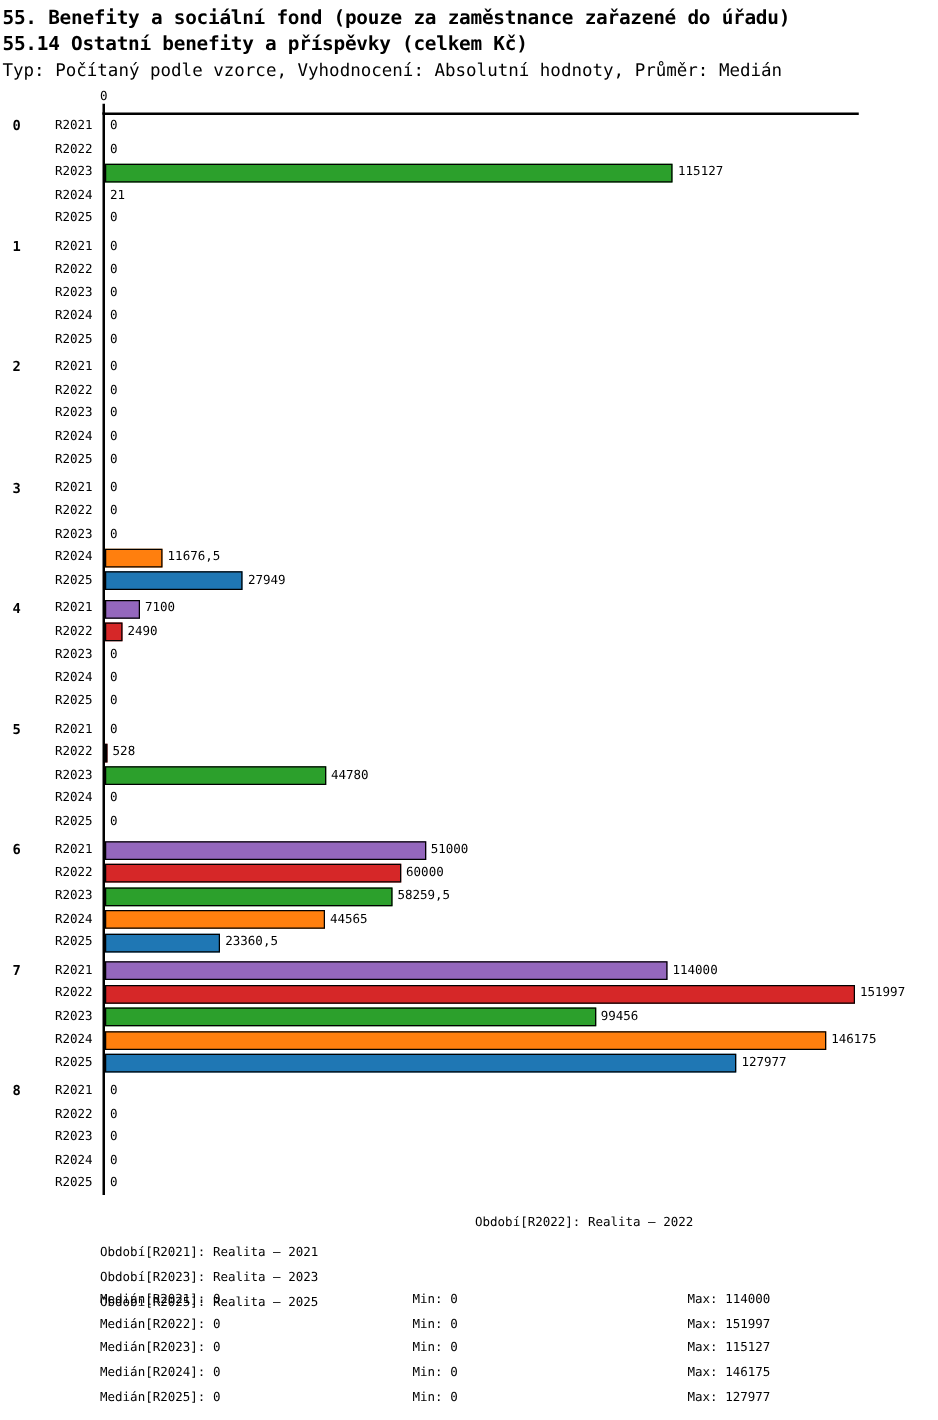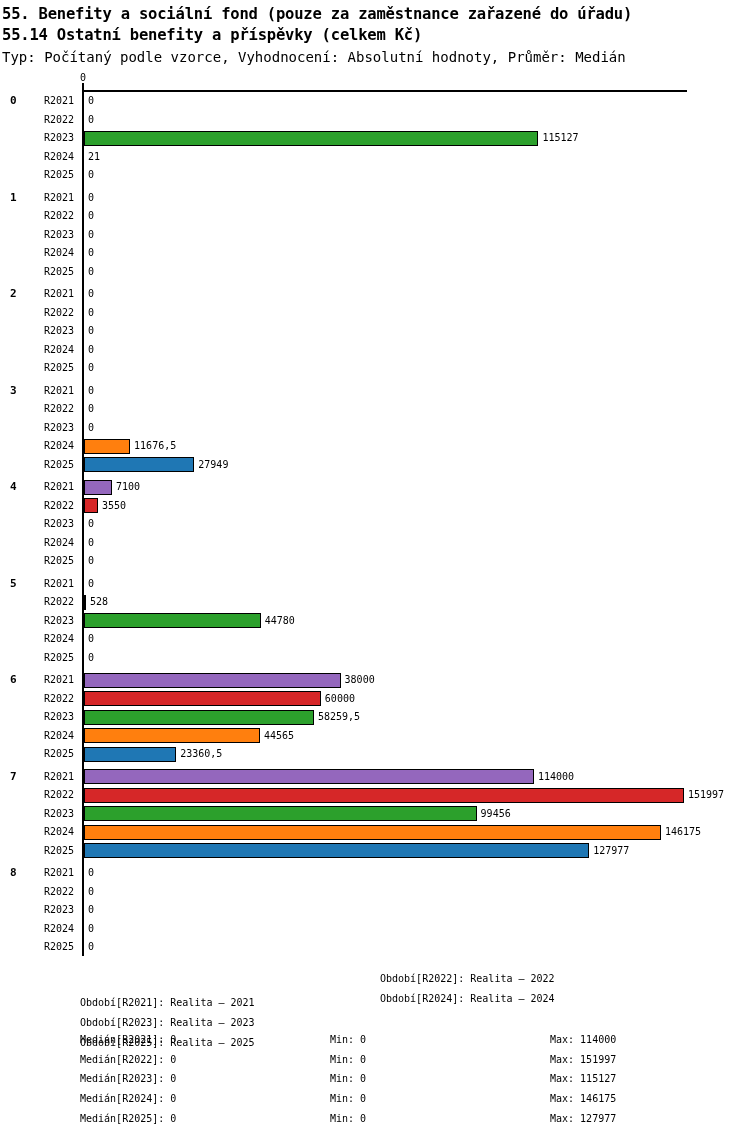--- a/index.html
+++ b/index.html
@@ -164,21 +164,21 @@
         <div class="year-row">
           <span class="group-label">4</span>
           <span class="year-label">R2021</span>
           <div class="value-bar" style="width: 26.0269px; background: rgb(148, 103, 189);"></div>
           <span class="value-label">7100</span>
         </div>
         <div class="year-row">
           <span class="group-label"></span>
           <span class="year-label">R2022</span>
           <div class="value-bar" style="width: 12.0134px; background: rgb(214, 39, 40);"></div>
-          <span class="value-label">3550</span>
+          <span class="value-label">2490</span>
         </div>
         <div class="year-row">
           <span class="group-label"></span>
           <span class="year-label">R2023</span>
           <span class="value-label">0</span>
         </div>
         <div class="year-row">
           <span class="group-label"></span>
           <span class="year-label">R2024</span>
           <span class="value-label">0</span>
@@ -216,21 +216,21 @@
           <span class="group-label"></span>
           <span class="year-label">R2025</span>
           <span class="value-label">0</span>
         </div>
       </div>
       <div class="chart-group">
         <div class="year-row">
           <span class="group-label">6</span>
           <span class="year-label">R2021</span>
           <div class="value-bar" style="width: 254.584px; background: rgb(148, 103, 189);"></div>
-          <span class="value-label">38000</span>
+          <span class="value-label">51000</span>
         </div>
         <div class="year-row">
           <span class="group-label"></span>
           <span class="year-label">R2022</span>
           <div class="value-bar" style="width: 234.847px; background: rgb(214, 39, 40);"></div>
           <span class="value-label">60000</span>
         </div>
         <div class="year-row">
           <span class="group-label"></span>
           <span class="year-label">R2023</span>
@@ -312,21 +312,20 @@
     </div>
 </div>
 
 <div class="legend">
   <div class="legend-row">
     <span class="legend-c1">Období[R2021]: Realita – 2021</span>
     <span class="legend-c2">Období[R2022]: Realita – 2022</span>
   </div>
   <div class="legend-row">
     <span class="legend-c1">Období[R2023]: Realita – 2023</span>
-    <span class="legend-c2">Období[R2024]: Realita – 2024</span>
   </div>
   <div class="legend-row">
     <span class="legend-c1">Období[R2025]: Realita – 2025</span>
     <span class="legend-c2"></span>
   </div>
 </div>
 
 <div class="stats">
   <div class="stats-row">
     <span class="stat-median">Medián[R2021]: 0</span>

